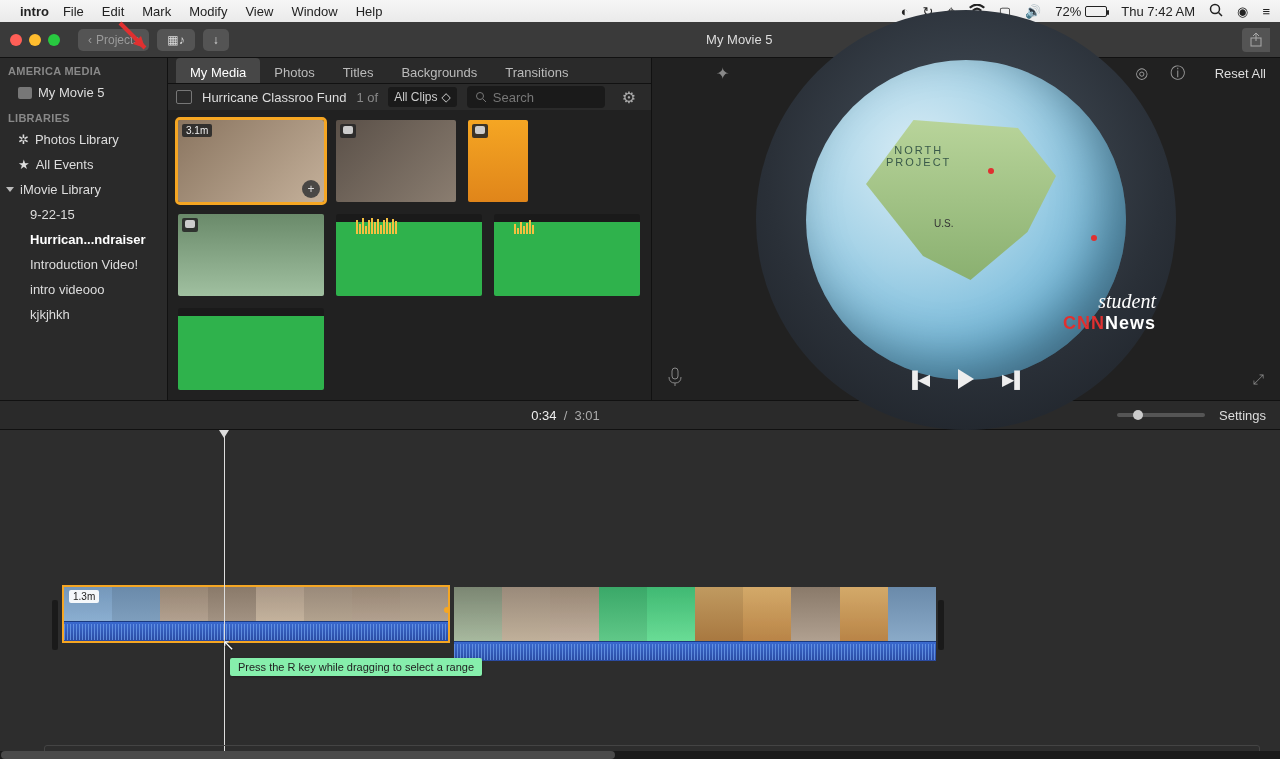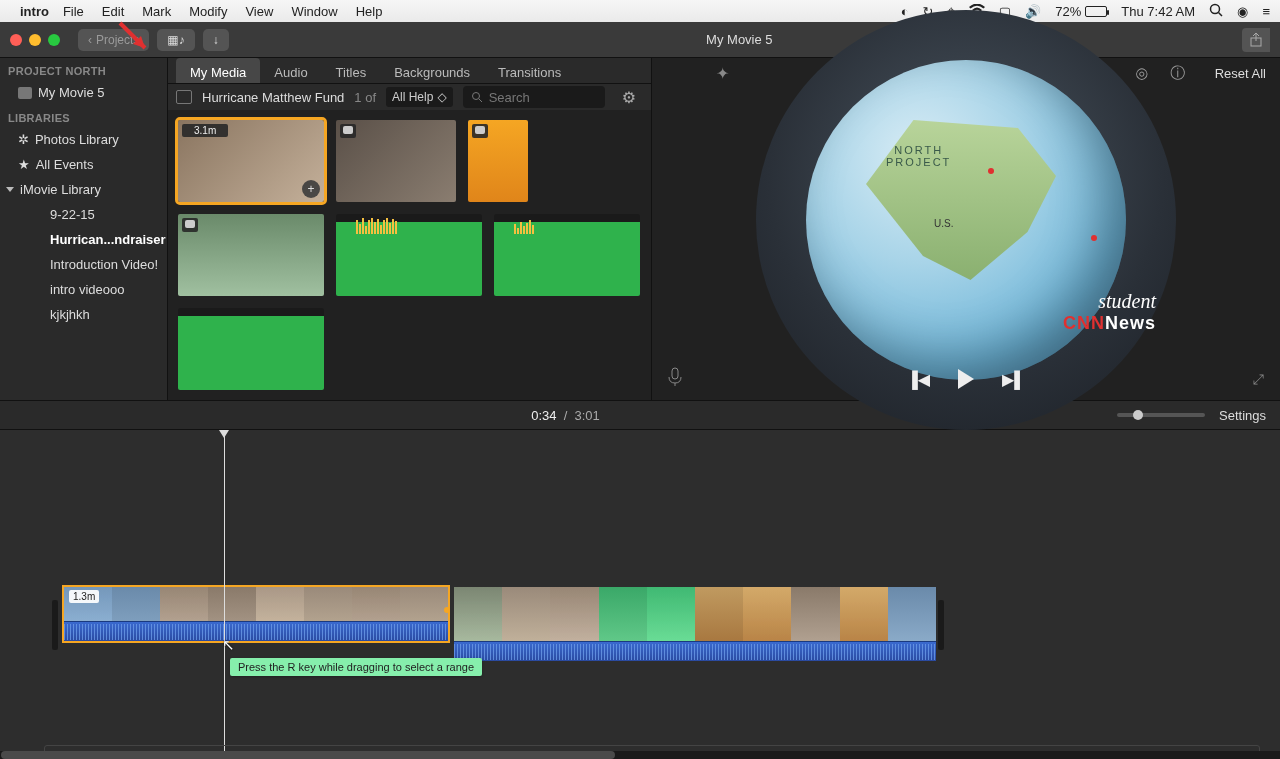--- a/index.html
+++ b/index.html
@@ -29,40 +29,40 @@
 
 
 .upper { display:flex; height: 342px; }
 
 
 .sidebar { width:168px; background:#2a2a2a; border-right:1px solid #111; overflow:hidden; }
 .sbhead { font-size:11px; font-weight:700; color:#888; padding:7px 8px 3px; letter-spacing:0.3px; }
 .sbitem { padding:5px 8px 5px 18px; color:#ddd; font-size:13px; display:flex; align-items:center; gap:6px; white-space:nowrap; overflow:hidden; text-overflow:ellipsis; }
 .sbitem.sel { color:#fff; font-weight:600; }
 .sbitem .trid{ width:0;height:0;border-top:5px solid #bbb;border-left:4px solid transparent;border-right:4px solid transparent; margin-left:-12px;}
-.sbsub { padding-left:30px;margin-left:20px; }
+.sbsub { padding-left:30px; }
 .sbicon{width:14px;height:12px;background:#777;border-radius:2px;display:inline-block;flex-shrink:0;}
 
 
 .browsercol { flex:1; display:flex; flex-direction:column; background:#212121; border-right:1px solid #111; min-width:0;}
 .tabs { background:#2a2a2a; display:flex; padding-left:8px; height:30px; align-items:stretch; }
 .tab { padding:7px 14px 0; color:#bbb; font-size:13px; }
 .tab.active { background:#474747; color:#fff; border-radius:4px 4px 0 0; }
 .browserbar { height:32px; background:#2a2a2a; border-top:1px solid #111; display:flex; align-items:center; padding:0 8px; gap:10px; }
 .bbicon{width:16px;height:14px;border:1px solid #777;border-radius:2px;}
 .projname{color:#ddd; font-size:13px; white-space:nowrap; overflow:hidden; text-overflow:ellipsis; max-width:150px;}
 .projof{color:#888;}
 .allclips{background:#1a1a1a;color:#ccc;padding:3px 6px;border-radius:3px;font-size:12px;display:flex;align-items:center;gap:4px;}
 .searchbox{flex:1;background:#1a1a1a;border-radius:4px;height:22px;display:flex;align-items:center;padding:0 8px;color:#777;gap:6px;}
 .gearicon{width:28px;text-align:center;color:#aaa;font-size:16px;}
 
 .thumbs{padding:10px;display:flex;flex-wrap:wrap;gap:12px;align-content:flex-start;}
 .thumb{width:146px;height:82px;background:#555;border-radius:2px;position:relative;overflow:hidden;}
 .thumb.sel{outline:3px solid #f5a623;}
-.tbadge{position:absolute;top:4px;left:4px;background:rgba(40,40,40,.9);color:#eee;font-size:10px;padding:1px 12px;border-radius:2px;}
+.tbadge{position:absolute;top:4px;left:4px;background:rgba(40,40,40,.9);color:#eee;font-size:10px;padding:1px 4px;border-radius:2px;}
 .tcam{position:absolute;top:4px;left:4px;width:16px;height:14px;background:rgba(40,40,40,.9);border-radius:2px;}
 .tcam::after{content:"";position:absolute;top:2px;left:3px;width:10px;height:8px;background:#ccc;border-radius:2px;}
 .taddbtn{position:absolute;bottom:4px;right:4px;width:18px;height:18px;border-radius:50%;background:rgba(60,60,60,.9);color:#ddd;font-size:12px;display:flex;align-items:center;justify-content:center;}
 .thumb.orange{background:linear-gradient(#f5a623,#e0851a);width:60px;}
 .thumb.audiogreen{background:linear-gradient(#1a1a1a 0%,#1a1a1a 10%, #2fb24c 10%, #2fb24c 100%);}
 .thumb.audiogreen .wave{position:absolute;top:2px;left:20px;right:0;height:18px;display:flex;align-items:flex-end;gap:1px;}
 .thumb.audiogreen .wave span{width:2px;background:#f5c040;}
 .thumb.scene1{background:linear-gradient(135deg,#8a7560,#c4b09a);}
 .thumb.scene2{background:linear-gradient(135deg,#5a5048,#8a7d70);}
 .thumb.scene3{background:linear-gradient(#6a8a6a,#a0c0a0);}
@@ -198,21 +198,21 @@
         <rect x="2" y="6" width="10" height="8" stroke="#aaa" fill="none"></rect>
         <line x1="7" y1="1" x2="7" y2="9" stroke="#aaa"></line>
         <polyline points="4,4 7,1 10,4" stroke="#aaa" fill="none"></polyline>
       </svg>
   </div>
 </div>
 
 <div class="upper">
 
   <div class="sidebar">
-    <div class="sbhead">PROJECT NORTH</div>
+    <div class="sbhead">AMERICA MEDIA</div>
     <div class="sbitem">
         <span class="sbicon"></span>
         <span>My Movie 5</span>
       </div>
     <div class="sbhead">LIBRARIES</div>
     <div class="sbitem">
         <span>✲</span>
         <span>Photos Library</span>
       </div>
     <div class="sbitem">
@@ -226,31 +226,31 @@
     <div class="sbitem sbsub">9-22-15</div>
     <div class="sbitem sbsub sel">Hurrican...ndraiser</div>
     <div class="sbitem sbsub">Introduction Video!</div>
     <div class="sbitem sbsub">intro videooo</div>
     <div class="sbitem sbsub">kjkjhkh</div>
   </div>
 
   <div class="browsercol">
     <div class="tabs">
       <div class="tab active">My Media</div>
-      <div class="tab">Audio</div>
+      <div class="tab">Photos</div>
       <div class="tab">Titles</div>
       <div class="tab">Backgrounds</div>
       <div class="tab">Transitions</div>
     </div>
     <div class="browserbar">
       <div class="bbicon"></div>
-      <span class="projname">Hurricane Matthew Fund</span>
+      <span class="projname">Hurricane Classroo Fund</span>
       <span class="projof">1 of</span>
       <div class="allclips">
-          <span>All Help</span>
+          <span>All Clips</span>
           <span>◇</span>
         </div>
       <div class="searchbox">
         <svg width="12" height="12" viewBox="0 0 12 12">
             <circle cx="5" cy="5" r="3.5" stroke="#777" fill="none"></circle>
             <line x1="8" y1="8" x2="11" y2="11" stroke="#777"></line>
           </svg>
         <span>Search</span>
       </div>
       <div class="gearicon">⚙</div>

